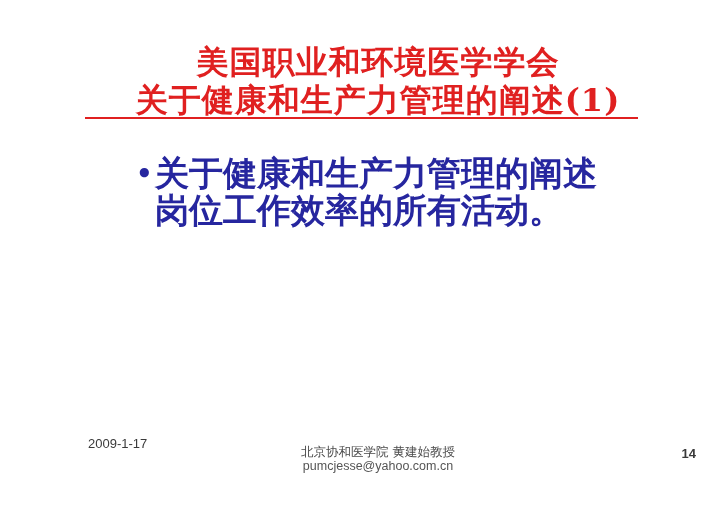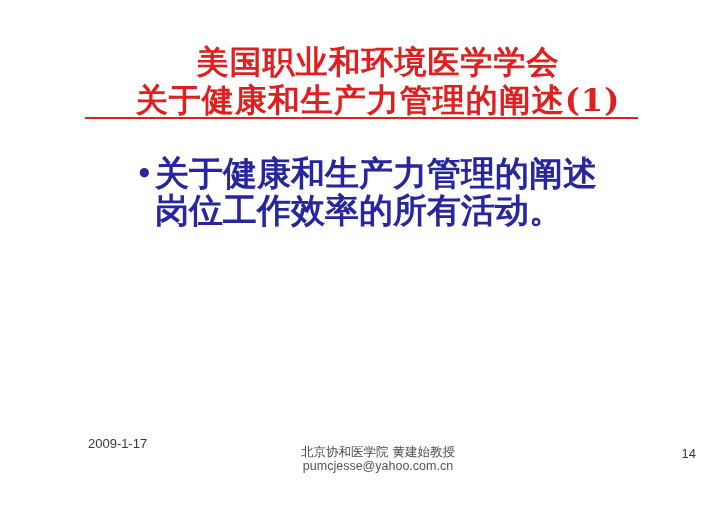--- a/index.html
+++ b/index.html
@@ -88,20 +88,21 @@
     font-family: "Liberation Sans", sans-serif;
     color: #555555;
   }
   .footer-page {
     position: absolute;
     right: 60px;
     top: 446px;
     font-family: "Liberation Sans", sans-serif;
     font-size: 13px;
     color: #3a3a3a;
+    font-weight: bold;
   }
 </style>
 </head>
 <body>
 
 <div id="slide">
 
   <div class="title-block">
     <div>美国职业和环境医学学会</div>
     <div>关于健康和生产力管理的阐述(1)</div>

